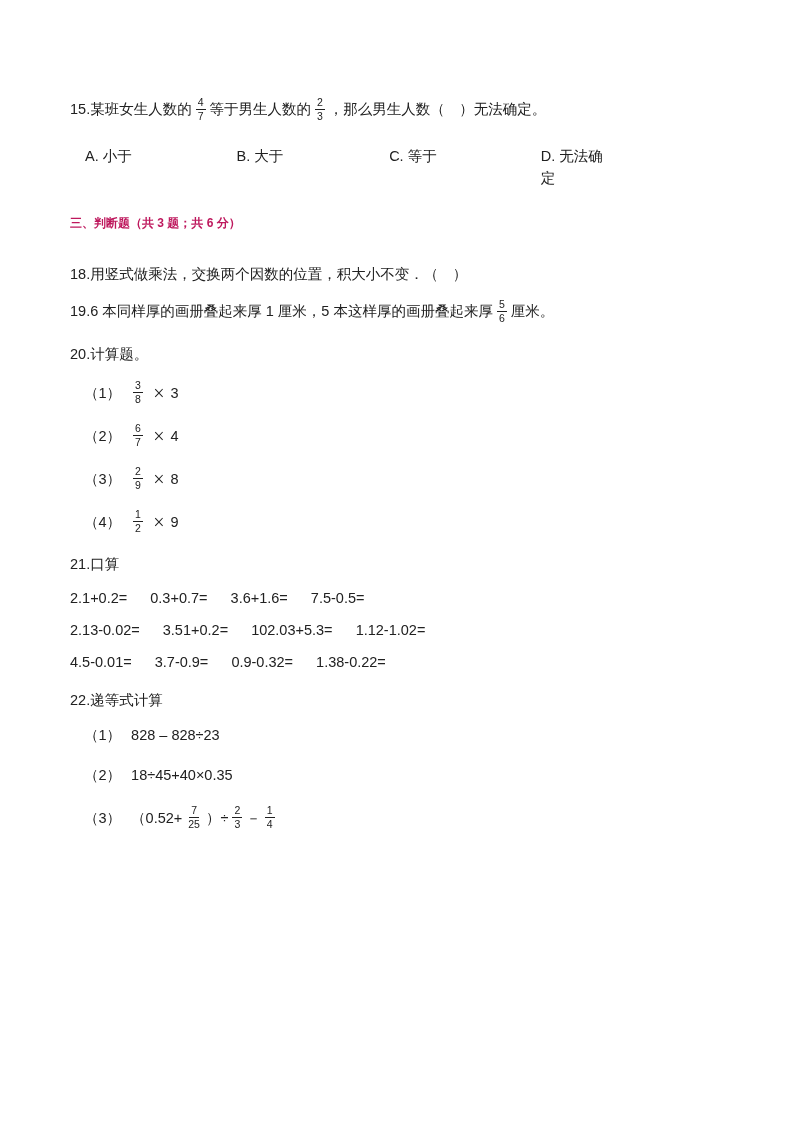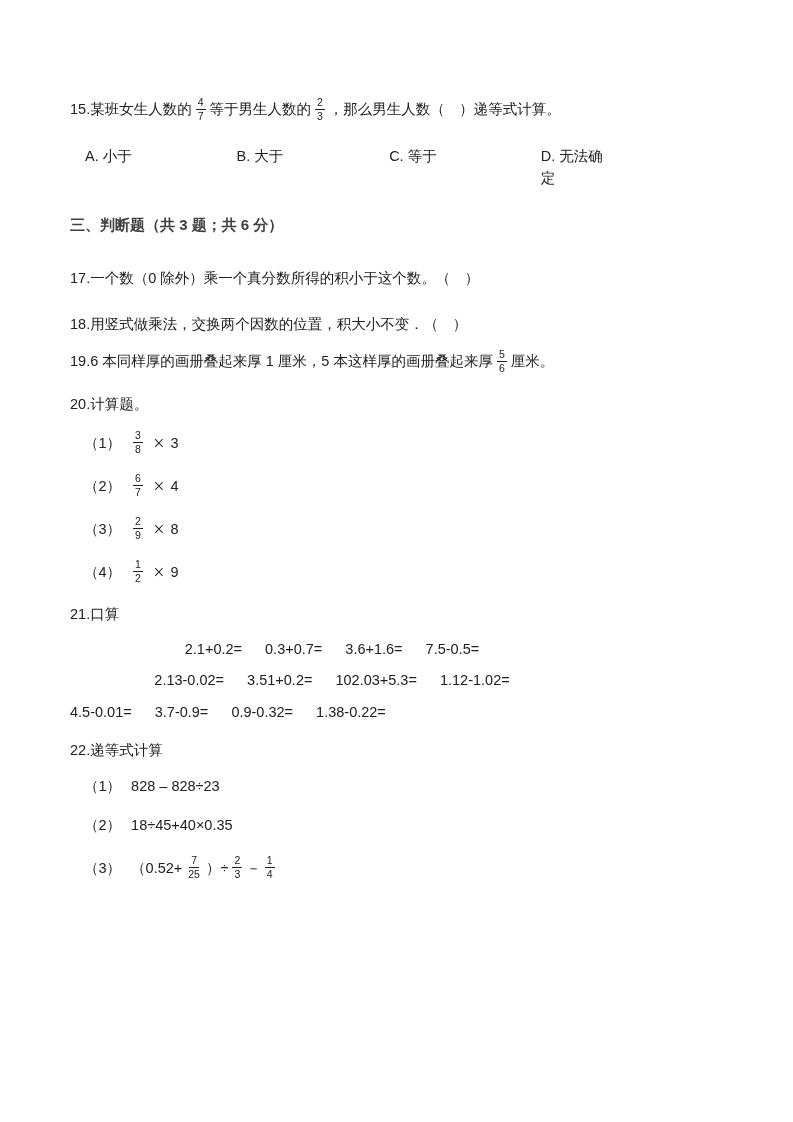--- a/index.html
+++ b/index.html
@@ -8,59 +8,58 @@
     font-family:"Liberation Sans","DejaVu Sans",sans-serif;color:#212121;
   }
   .page{box-sizing:border-box;width:669px;height:1122px;padding:97px 56px 30px 70px;
         font-size:14.5px;line-height:1.5;}
   .qline{white-space:nowrap;}
   .frac{display:inline-flex;flex-direction:column;align-items:center;vertical-align:middle;
         font-size:10.5px;line-height:1.25;margin:0 4px;transform:translateY(-1px);}
   .frac .fnum{display:block;border-bottom:1px solid #212121;padding:0 2px;}
   .frac .fden{display:block;padding:0 2px;}
   .options{display:flex;padding-left:15px;}
-  .sec-header{font-size:15px;font-weight:700;color:#404040;}
+  .sec-header{font-size:12px;font-weight:700;color:#be185d;}
   .calc-item{display:flex;align-items:center;padding-left:14px;height:30px;}
   .calc-label{margin-right:8px;}
   .mult-op{font-family:"Liberation Serif","DejaVu Serif",serif;font-style:italic;
            font-size:20px;margin:0 5px;transform:translateY(-1px);}
   .oral-row span{display:inline-block;margin-right:19px;}
   .step-item{display:flex;align-items:center;padding-left:14px;}
   .step-label{margin-right:10px;}
-  .mb10{margin-bottom:10px;text-align:center;}.mb13{margin-bottom:13px;}.mb14{margin-bottom:14px;}
+  .mb10{margin-bottom:10px;}.mb13{margin-bottom:13px;}.mb14{margin-bottom:14px;}
   .mb16{margin-bottom:16px;}.mb18{margin-bottom:18px;}.mb22{margin-bottom:22px;}
   .mb24{margin-bottom:24px;gap:8px;}.mb28{margin-bottom:28px;}.mb32{margin-bottom:32px;}
   .mt8{margin-top:8px;}
   .w150{width:150px;}.w152{width:152px;}.w153{width:153px;}.w195{width:195px;}
 </style>
 </head>
 <body>
 
 <div class="page">
 
   <div class="qline mb22"><span>15.某班女生人数的</span><span class="frac">
         <span class="fnum">4</span>
         <span class="fden">7</span>
       </span><span>等于男生人数的</span><span class="frac">
         <span class="fnum">2</span>
         <span class="fden">3</span>
-      </span><span>，那么男生人数（　）递等式计算。</span></div>
+      </span><span>，那么男生人数（　）无法确定。</span></div>
 
   <div class="options mb24">
     <span class="w152">A. 小于</span>
     <span class="w153">B. 大于</span>
     <span class="w152">C. 等于</span>
     <span>D. 无法确定</span>
   </div>
 
 
 
   <div class="sec-header mb32">三、判断题（共 3 题；共 6 分）</div>
 
-  <div class="qline mb24"><span>17.一个数（0 除外）乘一个真分数所得的积小于这个数。（　）</span></div>
 
   <div class="qline mb13"><span>18.用竖式做乘法，交换两个因数的位置，积大小不变．（　）</span></div>
 
   <div class="qline mb18"><span>19.6 本同样厚的画册叠起来厚 1 厘米，5 本这样厚的画册叠起来厚</span><span class="frac">
         <span class="fnum">5</span>
         <span class="fden">6</span>
       </span><span>厘米。</span></div>
 
 
   <div class="qline mb13">20.计算题。</div>

